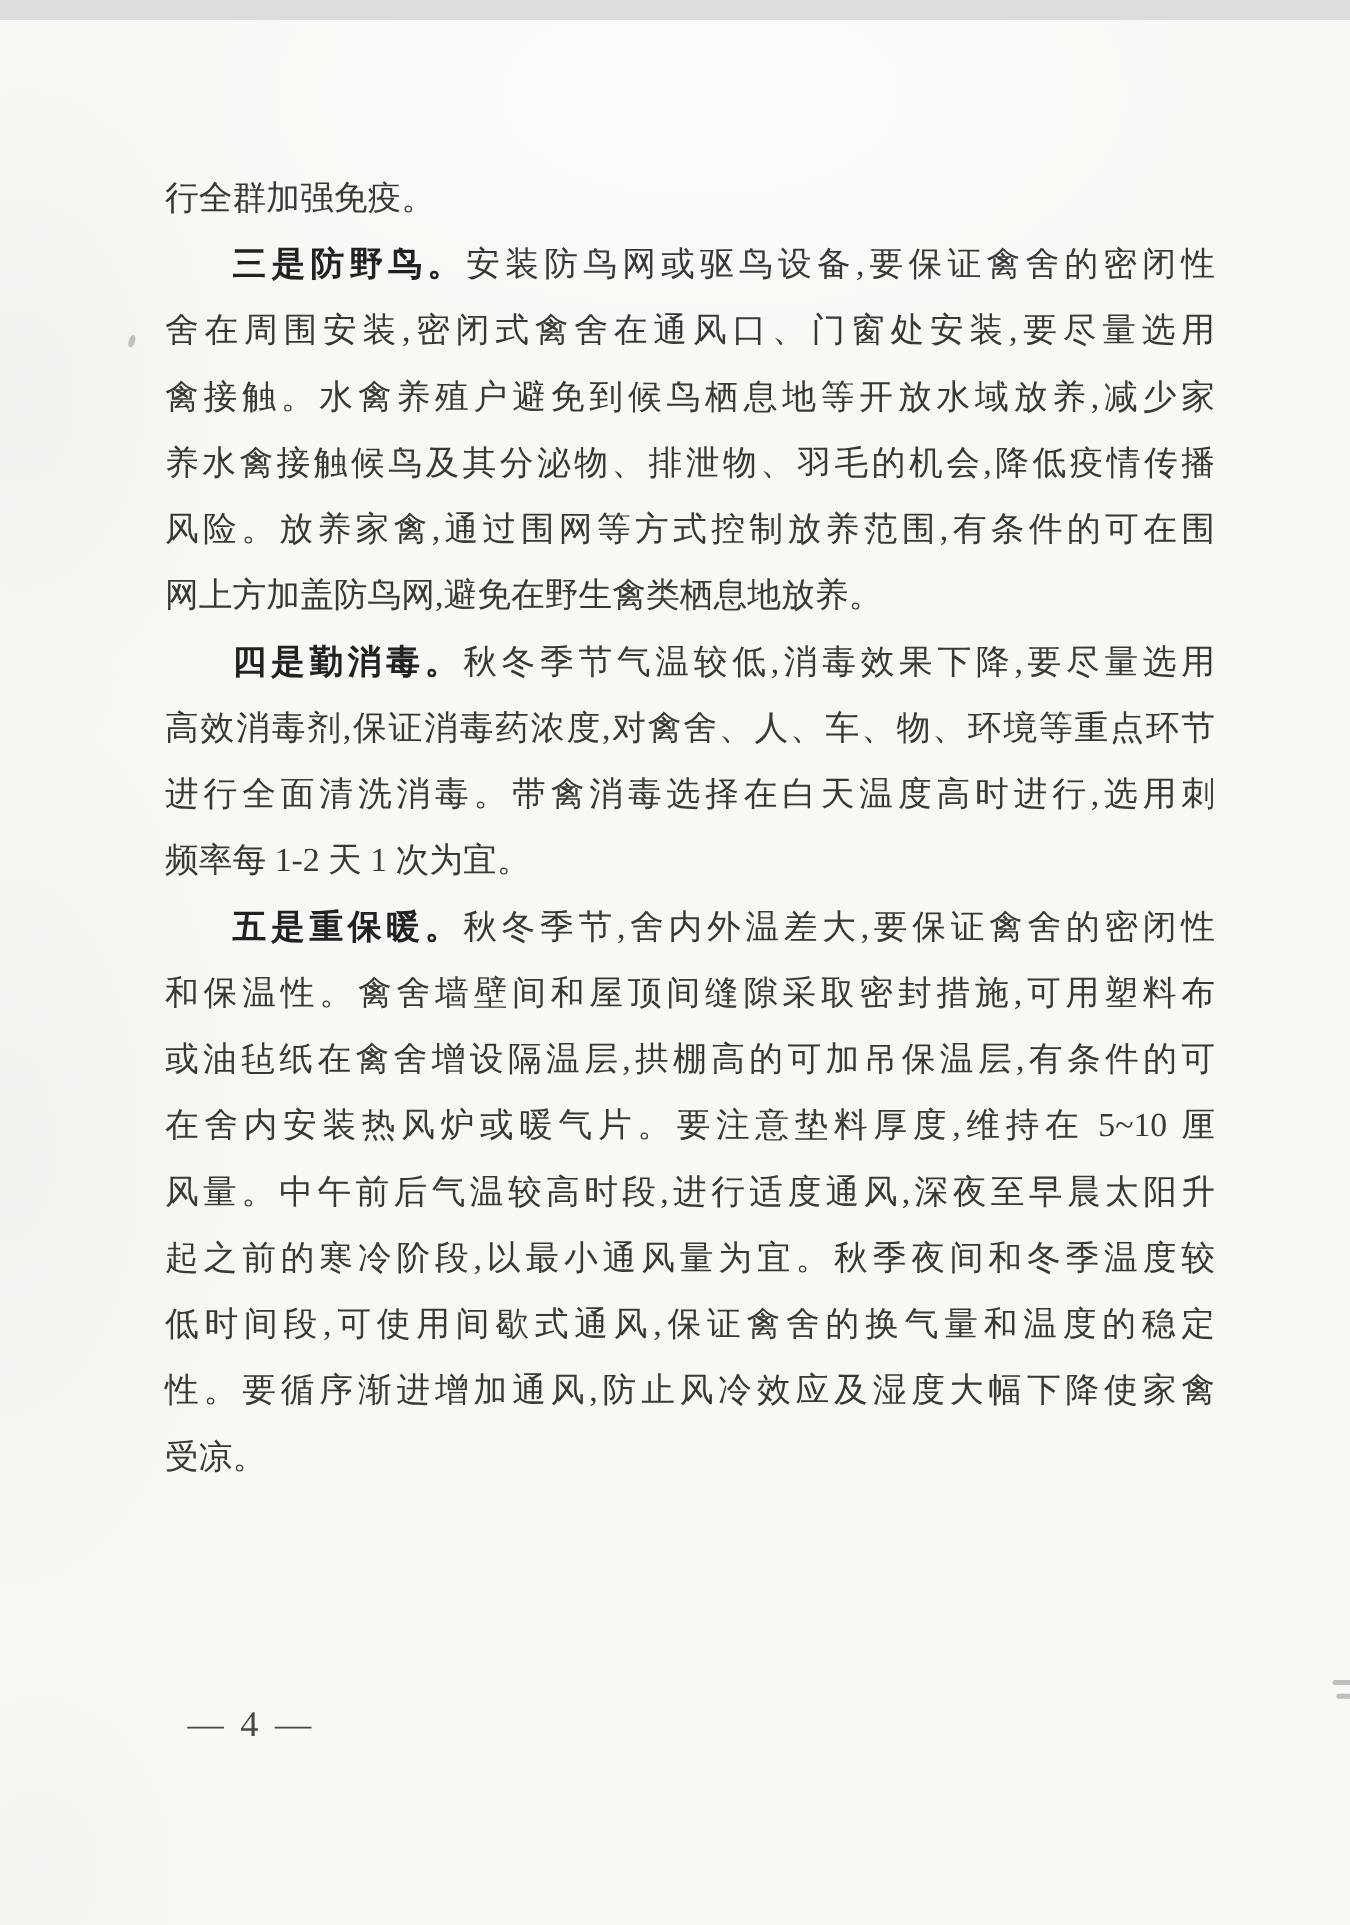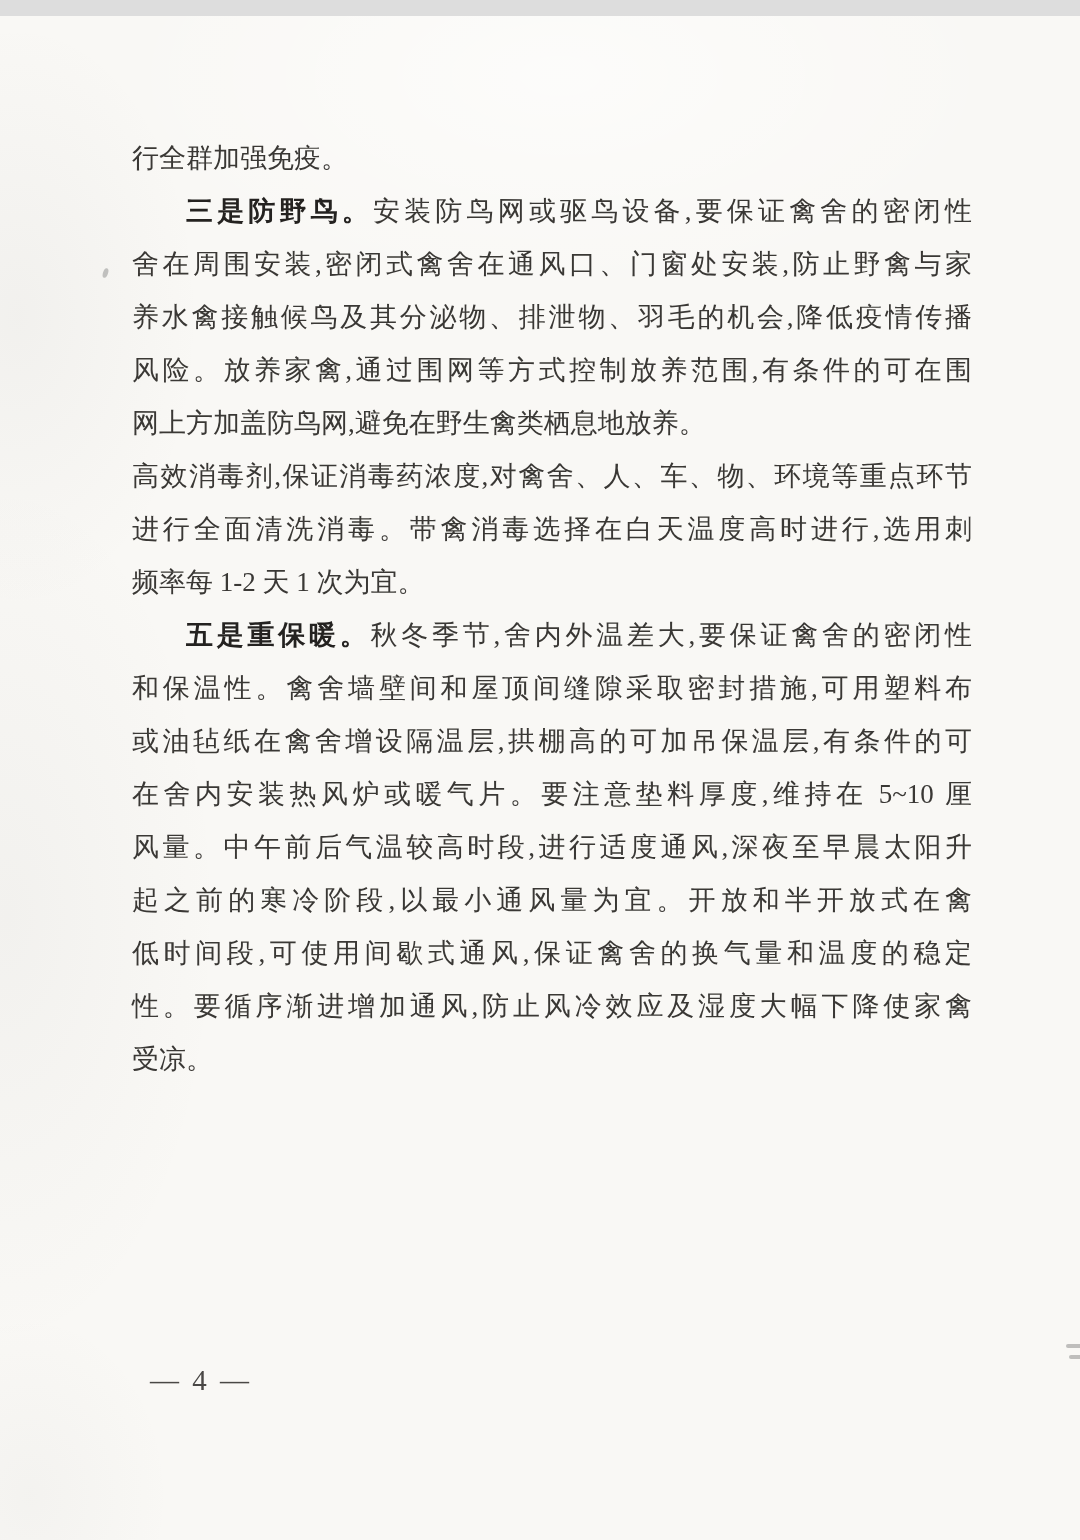--- a/index.html
+++ b/index.html
@@ -93,36 +93,38 @@
 
   <div class="speck"></div>
   <div class="edge-mark m1"></div>
   <div class="edge-mark m2"></div>
 
   <div class="text-block">
 
     <div class="line end"><span>行全群加强免疫。</span></div>
 
     <div class="line indent"><span class="lead">三是防野鸟。</span><span>安装防鸟网或驱鸟设备,要保证禽舍的密闭性</span></div>
-    <div class="line"><span>舍在周围安装,密闭式禽舍在通风口、门窗处安装,防止野禽与家</span></div>
+    <div class="line"><span>舍在周围安装,密闭式禽舍在通风口、门窗处安装,要尽量选用</span></div>
+    <div class="line"><span>禽接触。水禽养殖户避免到候鸟栖息地等开放水域放养,减少家</span></div>
     <div class="line"><span>养水禽接触候鸟及其分泌物、排泄物、羽毛的机会,降低疫情传播</span></div>
     <div class="line"><span>风险。放养家禽,通过围网等方式控制放养范围,有条件的可在围</span></div>
     <div class="line end"><span>网上方加盖防鸟网,避免在野生禽类栖息地放养。</span></div>
 
+    <div class="line indent"><span class="lead">四是勤消毒。</span><span>秋冬季节气温较低,消毒效果下降,要尽量选用</span></div>
     <div class="line"><span>高效消毒剂,保证消毒药浓度,对禽舍、人、车、物、环境等重点环节</span></div>
     <div class="line"><span>进行全面清洗消毒。带禽消毒选择在白天温度高时进行,选用刺</span></div>
     <div class="line end"><span>频率每 1-2 天 1 次为宜。</span></div>
 
     <div class="line indent"><span class="lead">五是重保暖。</span><span>秋冬季节,舍内外温差大,要保证禽舍的密闭性</span></div>
     <div class="line"><span>和保温性。禽舍墙壁间和屋顶间缝隙采取密封措施,可用塑料布</span></div>
     <div class="line"><span>或油毡纸在禽舍增设隔温层,拱棚高的可加吊保温层,有条件的可</span></div>
     <div class="line"><span>在舍内安装热风炉或暖气片。要注意垫料厚度,维持在 5~10 厘</span></div>
 
     <div class="line"><span>风量。中午前后气温较高时段,进行适度通风,深夜至早晨太阳升</span></div>
-    <div class="line"><span>起之前的寒冷阶段,以最小通风量为宜。开放和半开放式在禽</span></div>
+    <div class="line"><span>起之前的寒冷阶段,以最小通风量为宜。秋季夜间和冬季温度较</span></div>
     <div class="line"><span>低时间段,可使用间歇式通风,保证禽舍的换气量和温度的稳定</span></div>
     <div class="line"><span>性。要循序渐进增加通风,防止风冷效应及湿度大幅下降使家禽</span></div>
     <div class="line end"><span>受凉。</span></div>
 
   </div>
 
   <div class="page-number">— 4 —</div>
 
 </div>
 

